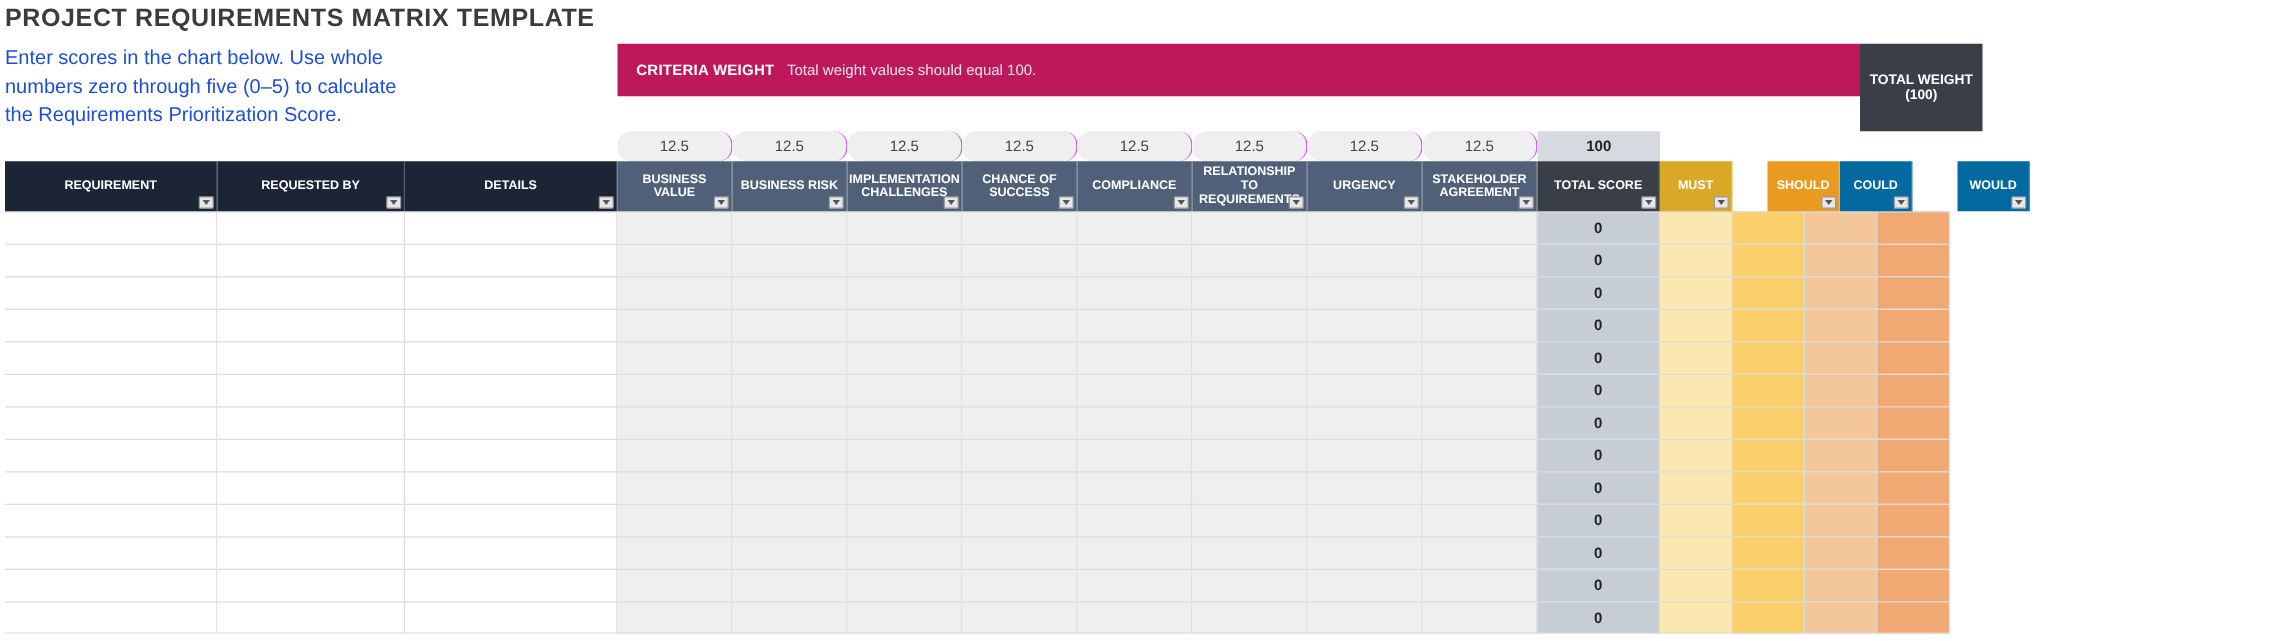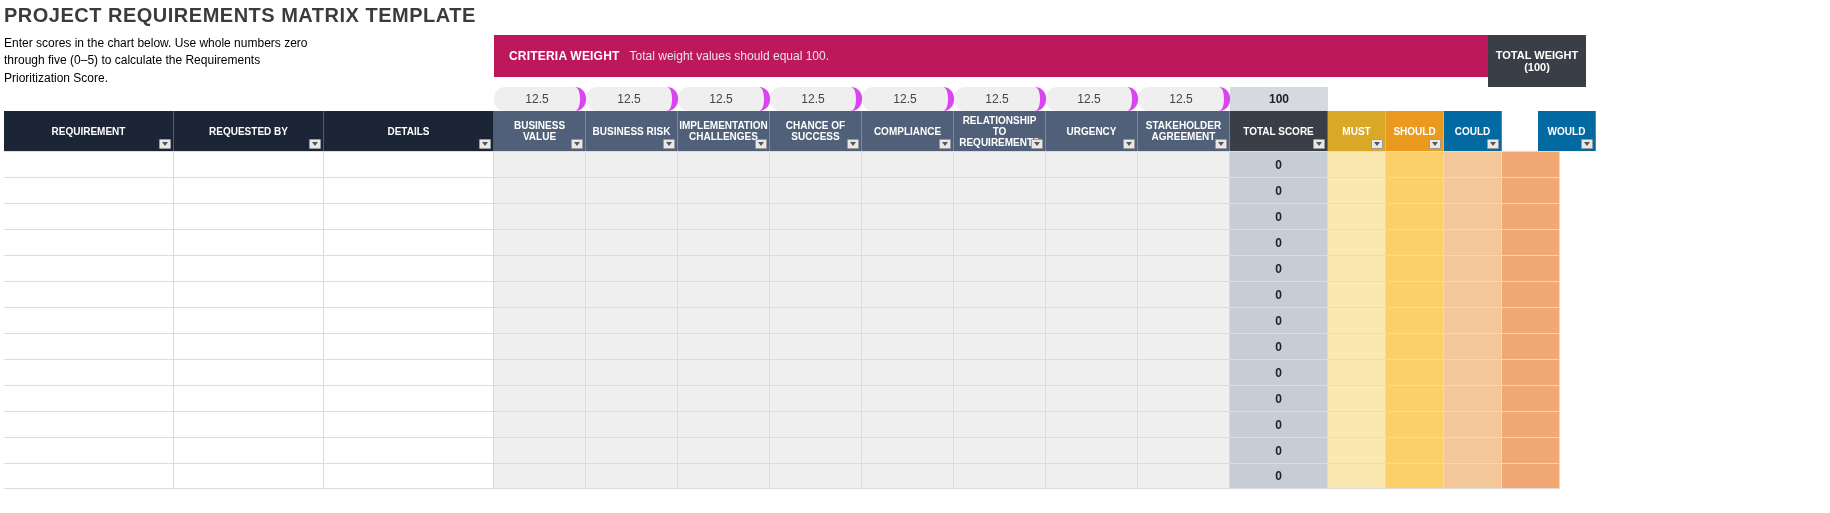--- a/index.html
+++ b/index.html
@@ -13,23 +13,23 @@
   }
   .page { padding: 0 12px 0 4px; }
   h1.title {
     margin: 4px 0 8px 0;
     font-size: 20px;
     font-weight: 700;
     letter-spacing: .5px;
     color: #3b3b3b;
   }
   .instructions {
-    font-size: 12px;
+    font-size: 16px;
     line-height: 1.45;
-    color: #000000;
+    color: #1d4ed8;
     max-width: 320px;
   }
 
   .top-band {
     display: flex;
     align-items: stretch;
     margin-top: 2px;
   }
   .top-band .left-spacer {
     width: 490px; 
@@ -71,21 +71,21 @@
   }
   .weights-row .left-spacer { width: 490px; flex: 0 0 auto; }
   .weight-cell {
     height: 24px;
     background: #efefef;
     color: #444;
     display: flex;
     align-items: center;
     justify-content: center;
     font-size: 12px;
-    border-right: 6px solid #d946ef;
+    border-right: 1px solid #d946ef;
     border-radius: 11px;
   }
   .weight-total {
     width: 98px;
     flex: 0 0 auto;
     background: #d6dae0;
     color: #222;
     font-weight: 700;
     display: flex;
     align-items: center;
@@ -131,21 +131,21 @@
     left: 2px; top: 2px;
     width: 0; height: 0;
     border-left: 3px solid transparent;
     border-right: 3px solid transparent;
     border-top: 4px solid #555;
   }
   .hdr-dark  { background: #1b2536; }
   .hdr-blue  { background: #516079; }
   .hdr-grey  { background: #3a3e47; text-align: center; }
   .hdr-must  { background: #d9a827; }
-  .hdr-should{ background: #e99a1f; }
+  .hdr-should{ background: #e99a1f; margin-left: 28px; }
   .hdr-could { background: #0369a1; }
   .hdr-would { background: #0369a1; margin-left: 36px; }
 
   .hdr.req   { width: 170px; flex:0 0 auto; }
   .hdr.by    { width: 150px; flex:0 0 auto; }
   .hdr.det   { width: 170px; flex:0 0 auto; }
   .hdr.total { width: 98px;  flex:0 0 auto; }
 
   
   .data-rows { }

